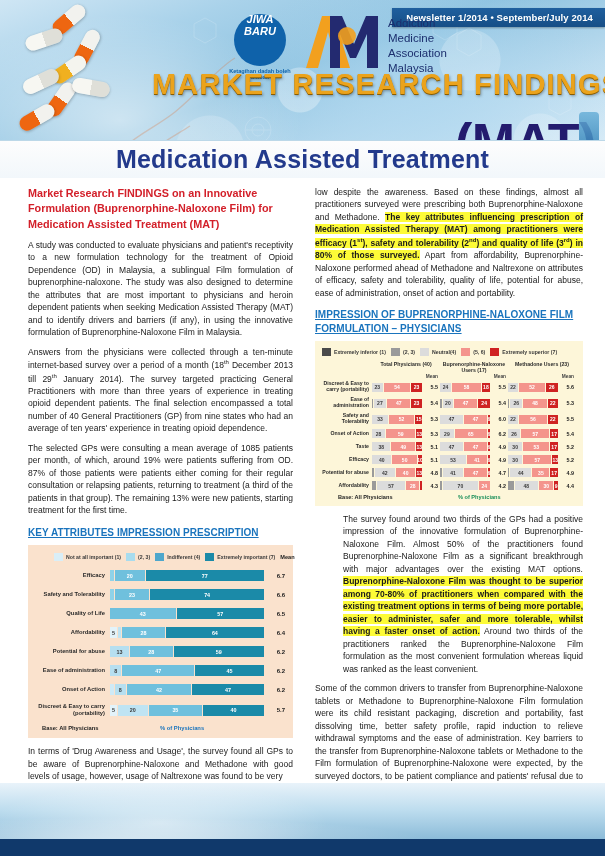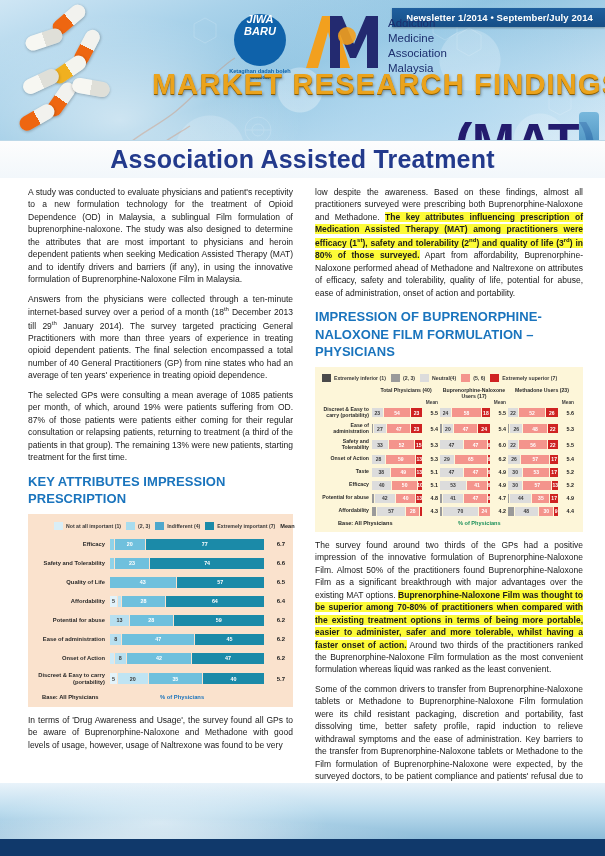--- a/index.html
+++ b/index.html
@@ -127,22 +127,22 @@
   .col.right { width: 268px; }
 
   h2.sec-title {
     color: #d3202a; font-size: 10.8px; font-weight: bold; line-height: 1.42;
     margin-bottom: 7px;
   }
   h3.sub-head {
     color: #ef6123; font-size: 10.2px; font-weight: bold; margin-bottom: 5px;
   }
   h3.blue-head {
-    color: #1a74bd; font-size: 13px; font-weight: bold; letter-spacing: .05px;
-    margin: 9px 0 6px 0; line-height: 1.35;
+    color: #1a74bd; font-size: 10px; font-weight: bold; letter-spacing: .05px;
+    margin: 9px 0 6px 0; line-height: 1.35; text-decoration: underline;
   }
   p.body {
     font-size: 8.5px; line-height: 1.47; color: #1a1a1a;
     text-align: justify; margin-bottom: 7px;
   }
   .hl { background: #fdfb37; font-weight: bold; }
   sup { font-size: 6px; vertical-align: super; }
 
   
   .chart-left {
@@ -272,28 +272,29 @@
       <div>Association</div>
       <div>Malaysia</div>
     </div>
   </div>
 
   <div class="mrf-title">MARKET RESEARCH FINDINGS</div>
   <div class="mat-big">(MAT)</div>
   <div class="mat-icon"></div>
 
   <div class="mat-banner">
-    <h1>Association Assisted Treatment</h1>
+    <h1>Medication Assisted Treatment</h1>
   </div>
 </div>
 
 <div class="content">
 
   <div class="col">
 
+    <h2 class="sec-title">Market Research FINDINGS on an Innovative Formulation (Buprenorphine-Naloxone Film) for Medication Assisted Treatment (MAT)</h2>
 
     <p class="body">A study was conducted to evaluate physicians and patient's receptivity to a new formulation technology for the treatment of Opioid Dependence (OD) in Malaysia, a sublingual Film formulation of buprenorphine-naloxone. The study was also designed to determine the attributes that are most important to physicians and heroin dependent patients when seeking Medication Assisted Therapy (MAT) and to identify drivers and barriers (if any), in using the innovative formulation of Buprenorphine-Naloxone Film in Malaysia.</p>
 
     <p class="body">
       <span>Answers from the physicians were collected through a ten-minute internet-based survey over a period of a month (18</span><sup>th</sup><span> December 2013 till 29</span><sup>th</sup><span> January 2014). The survey targeted practicing General Practitioners with more than three years of experience in treating opioid dependent patients. The final selection encompassed a total number of 40 General Practitioners (GP) from nine states who had an average of ten years' experience in treating opioid dependence.</span>
     </p>
 
     <p class="body">The selected GPs were consulting a mean average of 1085 patients per month, of which, around 19% were patients suffering from OD. 87% of those patients were patients either coming for their regular consultation or relapsing patients, returning to treatment (a third of the patients in that group). The remaining 13% were new patients, starting treatment for the first time.</p>
 
     <h3 class="blue-head">KEY ATTRIBUTES IMPRESSION PRESCRIPTION</h3>
@@ -669,21 +670,21 @@
               <div class="rmean">4.4</div>
             </div>
           </div>
         </div>
       <div class="chart-foot2">
         <div class="foot-base2">Base: All Physicians</div>
         <div class="foot-axis2">% of Physicians</div>
       </div>
     </div>
 
-    <p class="body" style="margin-top:7px;">
+    <p class="body" style="margin-top:7px;margin-left:28px;">
       <span>The survey found around two thirds of the GPs had a positive impression of the innovative formulation of Buprenorphine-Naloxone Film. Almost 50% of the practitioners found Buprenorphine-Naloxone Film as a significant breakthrough with major advantages over the existing MAT options. </span><span class="hl">Buprenorphine-Naloxone Film was thought to be superior among 70-80% of practitioners when compared with the existing treatment options in terms of being more portable, easier to administer, safer and more tolerable, whilst having a faster onset of action.</span><span> Around two thirds of the practitioners ranked the Buprenorphine-Naloxone Film formulation as the most convenient formulation whereas liquid was ranked as the least convenient.</span>
     </p>
 
     <p class="body">Some of the common drivers to transfer from Buprenorphine-Naloxone tablets or Methadone to Buprenorphine-Naloxone Film formulation were its child resistant packaging, discretion and portability, fast dissolving time, better safety profile, rapid induction to relieve withdrawal symptoms and the ease of administration. Key barriers to the transfer from Buprenorphine-Naloxone tablets or Methadone to the Film formulation of Buprenorphine-Naloxone were expected, by the surveyed doctors, to be patient compliance and patients' refusal due to efficacy concerns.</p>
   </div>
 </div>
 
 <div class="footer">
   <div class="footer-swoosh"></div>
   <div class="footer-bar"></div>

